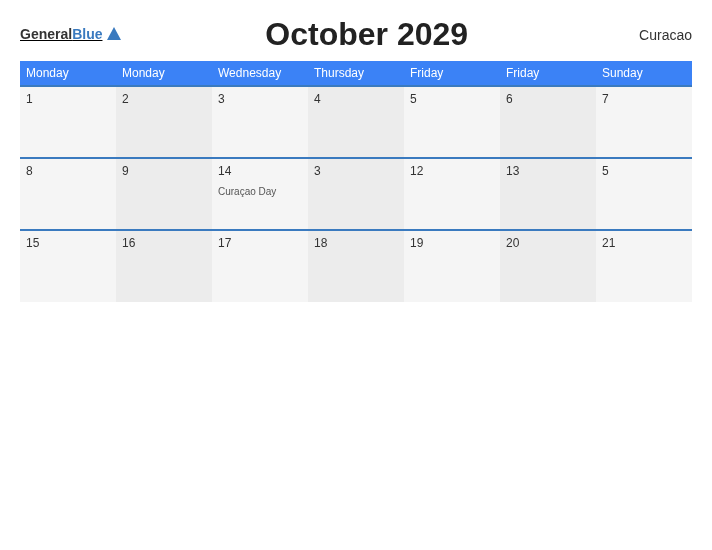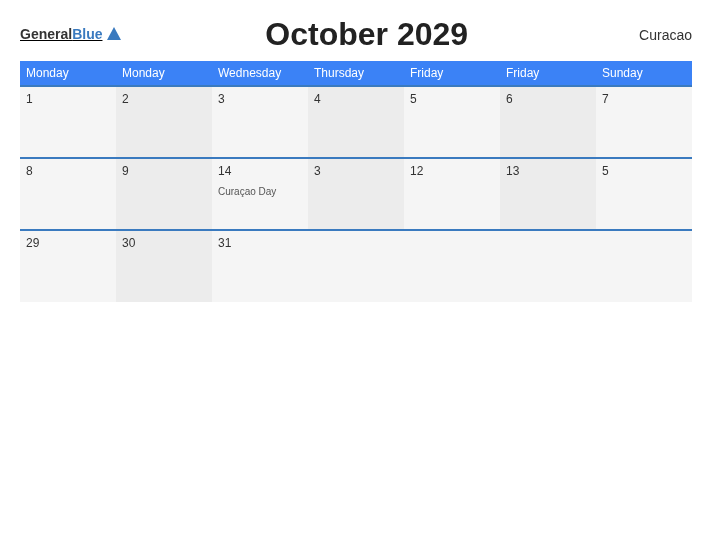--- a/index.html
+++ b/index.html
@@ -183,28 +183,36 @@
           </td>
           <td>
             <span class="day-number">13</span>
           </td>
           <td>
             <span class="day-number">5</span>
           </td>
         </tr>
         <tr>
           <td>
-            <span class="day-number">29</span>
-          </td>
-          <td>
-            <span class="day-number">30</span>
-          </td>
-          <td>
-            <span class="day-number">31</span>
-          </td>
-          <td class="empty-cell"></td>
-          <td class="empty-cell"></td>
-          <td class="empty-cell"></td>
-          <td class="empty-cell"></td>
+            <span class="day-number">15</span>
+          </td>
+          <td>
+            <span class="day-number">16</span>
+          </td>
+          <td>
+            <span class="day-number">17</span>
+          </td>
+          <td>
+            <span class="day-number">18</span>
+          </td>
+          <td>
+            <span class="day-number">19</span>
+          </td>
+          <td>
+            <span class="day-number">20</span>
+          </td>
+          <td>
+            <span class="day-number">21</span>
+          </td>
         </tr>
       </tbody>
   </table>
 </div>
 
 </body></html>

